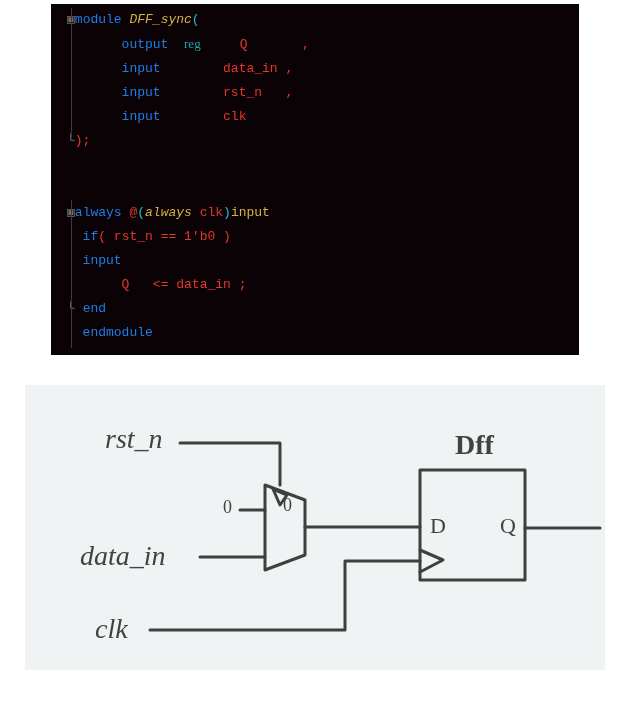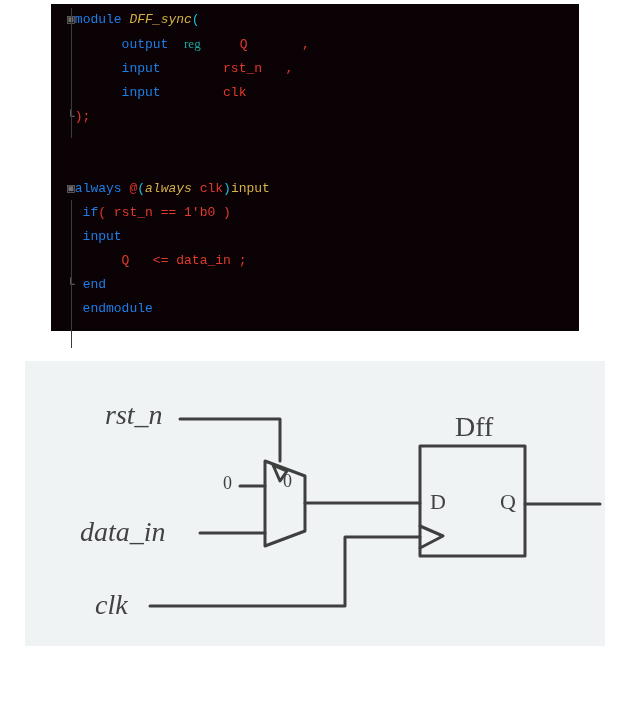--- a/index.html
+++ b/index.html
@@ -73,20 +73,21 @@
 <div class="page">
 
   <div class="code-block">
     <div class="guide" style="top:4px; height:130px;"></div>
     <div class="guide" style="top:196px; height:148px;"></div>
 
     <div class="code-line"><span class="fold-marker">▣</span><span class="kw-blue">module </span><span class="id-goldit">DFF_sync</span><span class="paren-cy">(</span></div>
 
     <div class="code-line">       <span class="kw-blue">output  </span><span class="type-teal">reg</span>     <span class="sig-red">Q</span>       <span class="sym-red">,</span></div>
 
+    <div class="code-line">       <span class="kw-blue">input</span>        <span class="sig-red">data_in </span><span class="sym-red">,</span></div>
 
     <div class="code-line">       <span class="kw-blue">input</span>        <span class="sig-red">rst_n</span>   <span class="sym-red">,</span></div>
 
     <div class="code-line">       <span class="kw-blue">input</span>        <span class="sig-red">clk</span></div>
 
     <div class="code-line"><span class="fold-marker">└</span><span class="sym-red">);</span></div>
 
     <div class="code-line"> </div>
     <div class="code-line"> </div>
 
@@ -128,18 +129,18 @@
 
         <path d="M125 245 L320 245 L320 176 L395 176"></path>
       </g>
     </svg>
 
     <div class="hand-label" style="top:38px; left:80px;">rst_n</div>
     <div class="hand-label" style="top:155px; left:55px;">data_in</div>
     <div class="hand-label" style="top:228px; left:70px;">clk</div>
     <div class="hand-label hand-small" style="top:112px; left:198px;">0</div>
     <div class="hand-label hand-small" style="top:110px; left:258px;">0</div>
-    <div class="hand-label" style="top:50px; left:430px; font-style:normal;">Dff</div>
+    <div class="hand-label" style="top:44px; left:430px; font-style:normal;font-weight:bold;">Dff</div>
     <div class="hand-label hand-small" style="top:128px; left:405px; font-size:22px;">D</div>
     <div class="hand-label hand-small" style="top:128px; left:475px; font-size:22px;">Q</div>
   </div>
 
 </div>
 
 </body></html>

